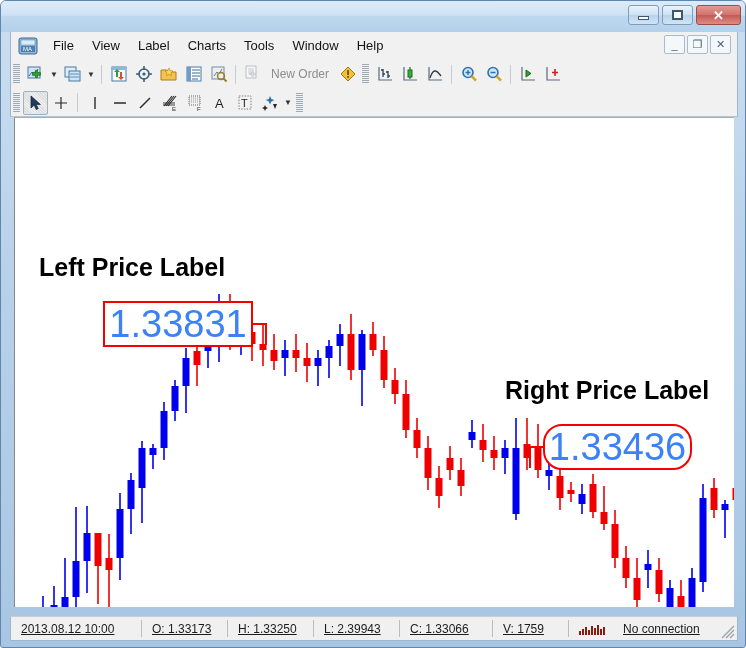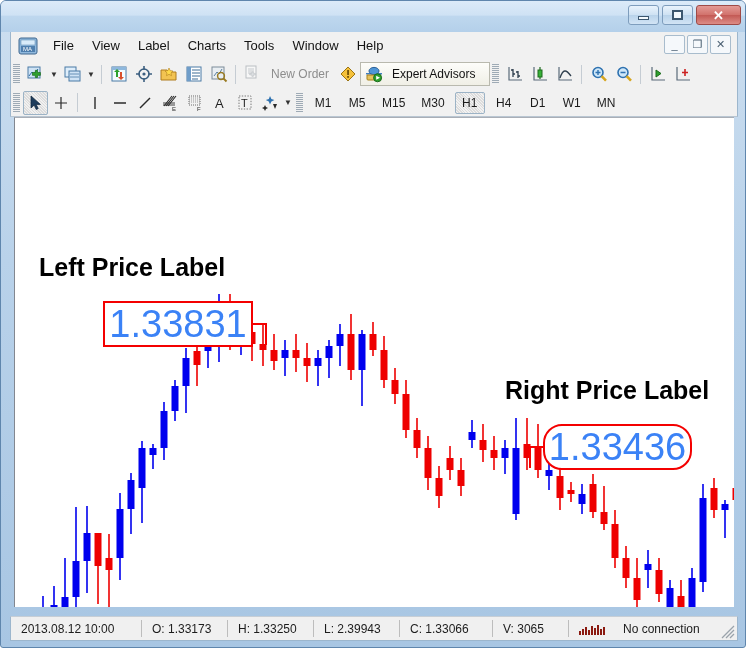--- a/index.html
+++ b/index.html
@@ -137,21 +137,21 @@
 
   
   #statusbar {
     position: absolute; left: 9px; top: 615px; width: 728px; height: 25px;
     background: #f0f0f0;
     border: 1px solid #9cb6cd; border-top: 1px solid #c6ced6;
     display: flex; align-items: center;
   }
   .sb-cell {
     font-size: 12px; color: #1c1c1c; padding: 0 10px; height: 17px;
-    display: flex; align-items: center; white-space: nowrap;
+    display: flex; align-items: center; white-space: nowrap; text-decoration: underline;
   }
   .sb-div { width: 1px; height: 17px; background: #bdbdbd; flex: 0 0 auto; }
   #sig { display:flex; align-items:flex-end; gap:1px; height:12px; padding:0 8px 0 10px; }
   #sig i { display:block; width:2px; background:#8b1a10; }
   #grip-corner {
     position:absolute; right:2px; bottom:1px; width:14px; height:14px;
   }
 </style>
 </head>
 <body>
@@ -267,32 +267,20 @@
     <div class="tlabel">New Order</div>
 
     <div class="tbtn">
       <svg width="18" height="18" viewBox="0 0 18 18">
         <path d="M9 2 L16 9 L9 16 L2 9z" fill="#f5c13b" stroke="#9b7412"></path>
         <rect x="8.2" y="5" width="1.7" height="5" fill="#6b4d06"></rect>
         <rect x="8.2" y="11" width="1.7" height="1.8" fill="#6b4d06"></rect>
       </svg>
     </div>
 
-    <div class="ea-box">
-      <div class="tbtn">
-        <svg width="18" height="18" viewBox="0 0 18 18">
-          <path d="M1 8 h16 v1.5 H1z" fill="#3f7fbf"></path>
-          <ellipse cx="9" cy="6" rx="5" ry="3.6" fill="#4e95d6" stroke="#2a6097"></ellipse>
-          <path d="M2 10 h9 v5 H3 a1 1 0 0 1 -1 -1z" fill="#e6c35c" stroke="#a8821c"></path>
-          <circle cx="12.6" cy="12.8" r="4" fill="#2ea02e" stroke="#1b6b1b"></circle>
-          <path d="M11.2 10.8 L15 12.8 L11.2 14.8z" fill="#ffffff"></path>
-        </svg>
-      </div>
-      <span class="tlabel on">Expert Advisors</span>
-    </div>
 
     <div class="grip"></div>
 
     <div class="tbtn">
       <svg width="18" height="18" viewBox="0 0 18 18">
         <path d="M3 2 v13 h13" stroke="#5a6b7a" fill="none" stroke-width="1.2"></path>
         <path d="M7 4 v8 M7 5 h-2 M7 9 h2" stroke="#2f3f4e" stroke-width="1.3"></path>
         <path d="M12 6 v7 M12 7 h-2 M12 11 h2" stroke="#2f3f4e" stroke-width="1.3"></path>
       </svg>
     </div>
@@ -403,31 +391,20 @@
       <svg width="18" height="18" viewBox="0 0 18 18">
         <path d="M9 2 l1.4 3 3 1 -3 1.4 -1.4 3 -1.2-3 -3-1.4 3-1z" fill="#2f72b0"></path>
         <path d="M4 11 l1 2 2 1 -2 1 -1 2 -1-2 -2-1 2-1z" fill="#2a2a2a"></path>
         <path d="M12 10 l4 0 -2 5z" fill="#2a2a2a"></path>
       </svg>
     </div>
     <div class="dropcaret">▼</div>
 
     <div class="grip"></div>
 
-    <div id="tfholder" style="display:flex;align-items:center;">
-        <div class="tf">M1</div>
-        <div class="tf">M5</div>
-        <div class="tf">M15</div>
-        <div class="tf">M30</div>
-        <div class="tf active">H1</div>
-        <div class="tf">H4</div>
-        <div class="tf">D1</div>
-        <div class="tf">W1</div>
-        <div class="tf">MN</div>
-      </div>
   </div>
 
   <div id="chartwrap">
     <svg id="chartsvg" width="720" height="490">
         <line x1="17" y1="495" x2="17" y2="545" stroke="#0000ee" stroke-width="1.6"></line>
         <rect x="13.5" y="508" width="7" height="8" fill="#0000ee"></rect>
         <line x1="28" y1="478" x2="28" y2="557" stroke="#0000ee" stroke-width="1.6"></line>
         <rect x="24.5" y="497" width="7" height="21" fill="#0000ee"></rect>
         <line x1="39" y1="468" x2="39" y2="520" stroke="#0000ee" stroke-width="1.6"></line>
         <rect x="35.5" y="487" width="7" height="10" fill="#0000ee"></rect>
@@ -576,21 +553,21 @@
     <div class="sb-cell" style="width:130px">2013.08.12 10:00</div>
     <div class="sb-div"></div>
     <div class="sb-cell" style="width:85px">O: 1.33173</div>
     <div class="sb-div"></div>
     <div class="sb-cell" style="width:85px">H: 1.33250</div>
     <div class="sb-div"></div>
     <div class="sb-cell" style="width:85px">L: 2.39943</div>
     <div class="sb-div"></div>
     <div class="sb-cell" style="width:92px">C: 1.33066</div>
     <div class="sb-div"></div>
-    <div class="sb-cell" style="width:75px">V: 3065</div>
+    <div class="sb-cell" style="width:75px">V: 1759</div>
     <div class="sb-div"></div>
     <div id="sig">
         <i style="height: 4px;"></i>
         <i style="height: 6px;"></i>
         <i style="height: 8px;"></i>
         <i style="height: 5px;"></i>
         <i style="height: 9px;"></i>
         <i style="height: 7px;"></i>
         <i style="height: 10px;"></i>
         <i style="height: 6px;"></i>

